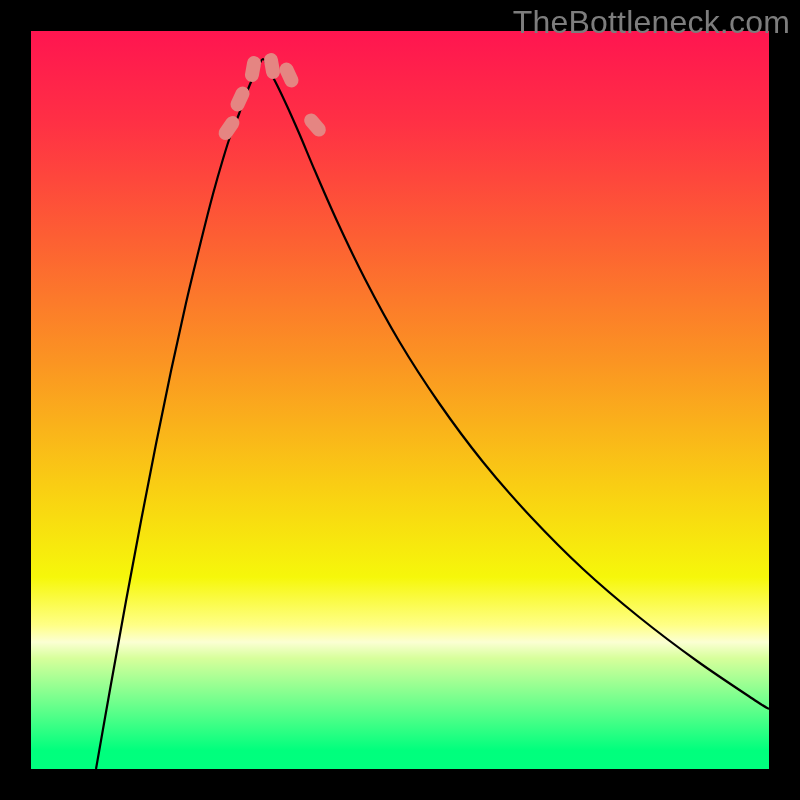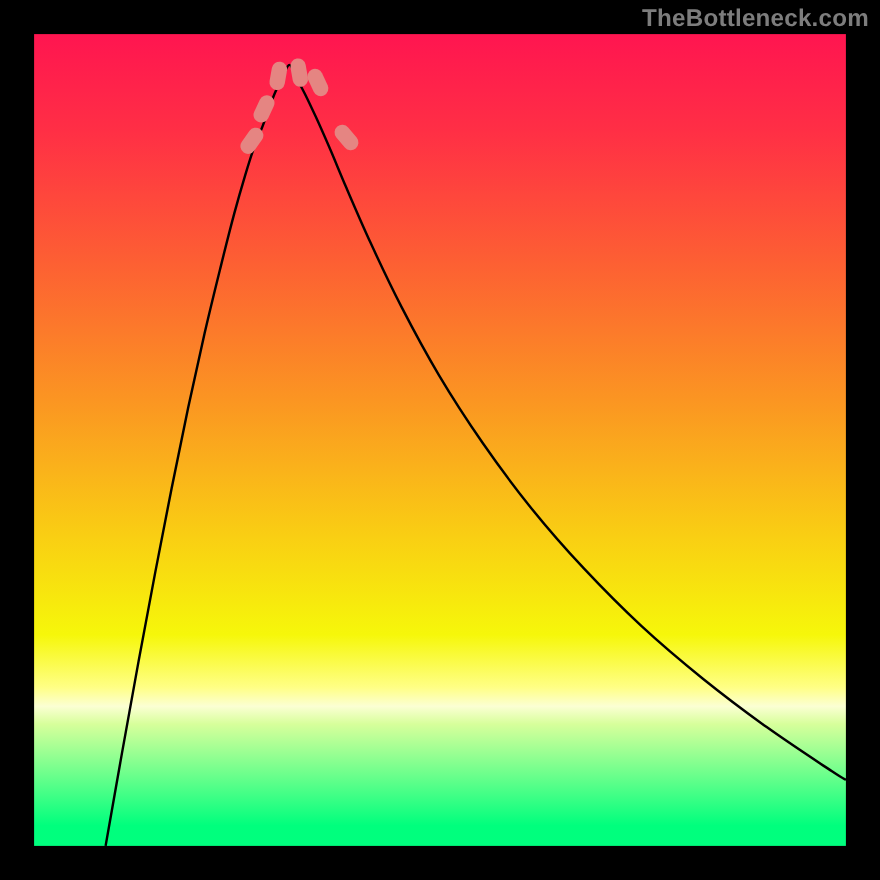--- a/index.html
+++ b/index.html
@@ -17,22 +17,22 @@
     top: 0;
     width: 800px;
     height: 800px;
     background: #000;
   }
   .watermark {
     position: absolute;
     top: 4px;
     right: 10px;
     color: #7d7d7d;
-    font-size: 22px;
-    font-weight: 700;
+    font-size: 32px;
+    font-weight: 400;
     letter-spacing: 0.2px;
     z-index: 10;
     margin-left: 30px;
   }
   .plot {
     position: absolute;
     left: 31px;
     top: 31px;
     width: 738px;
     height: 738px;

